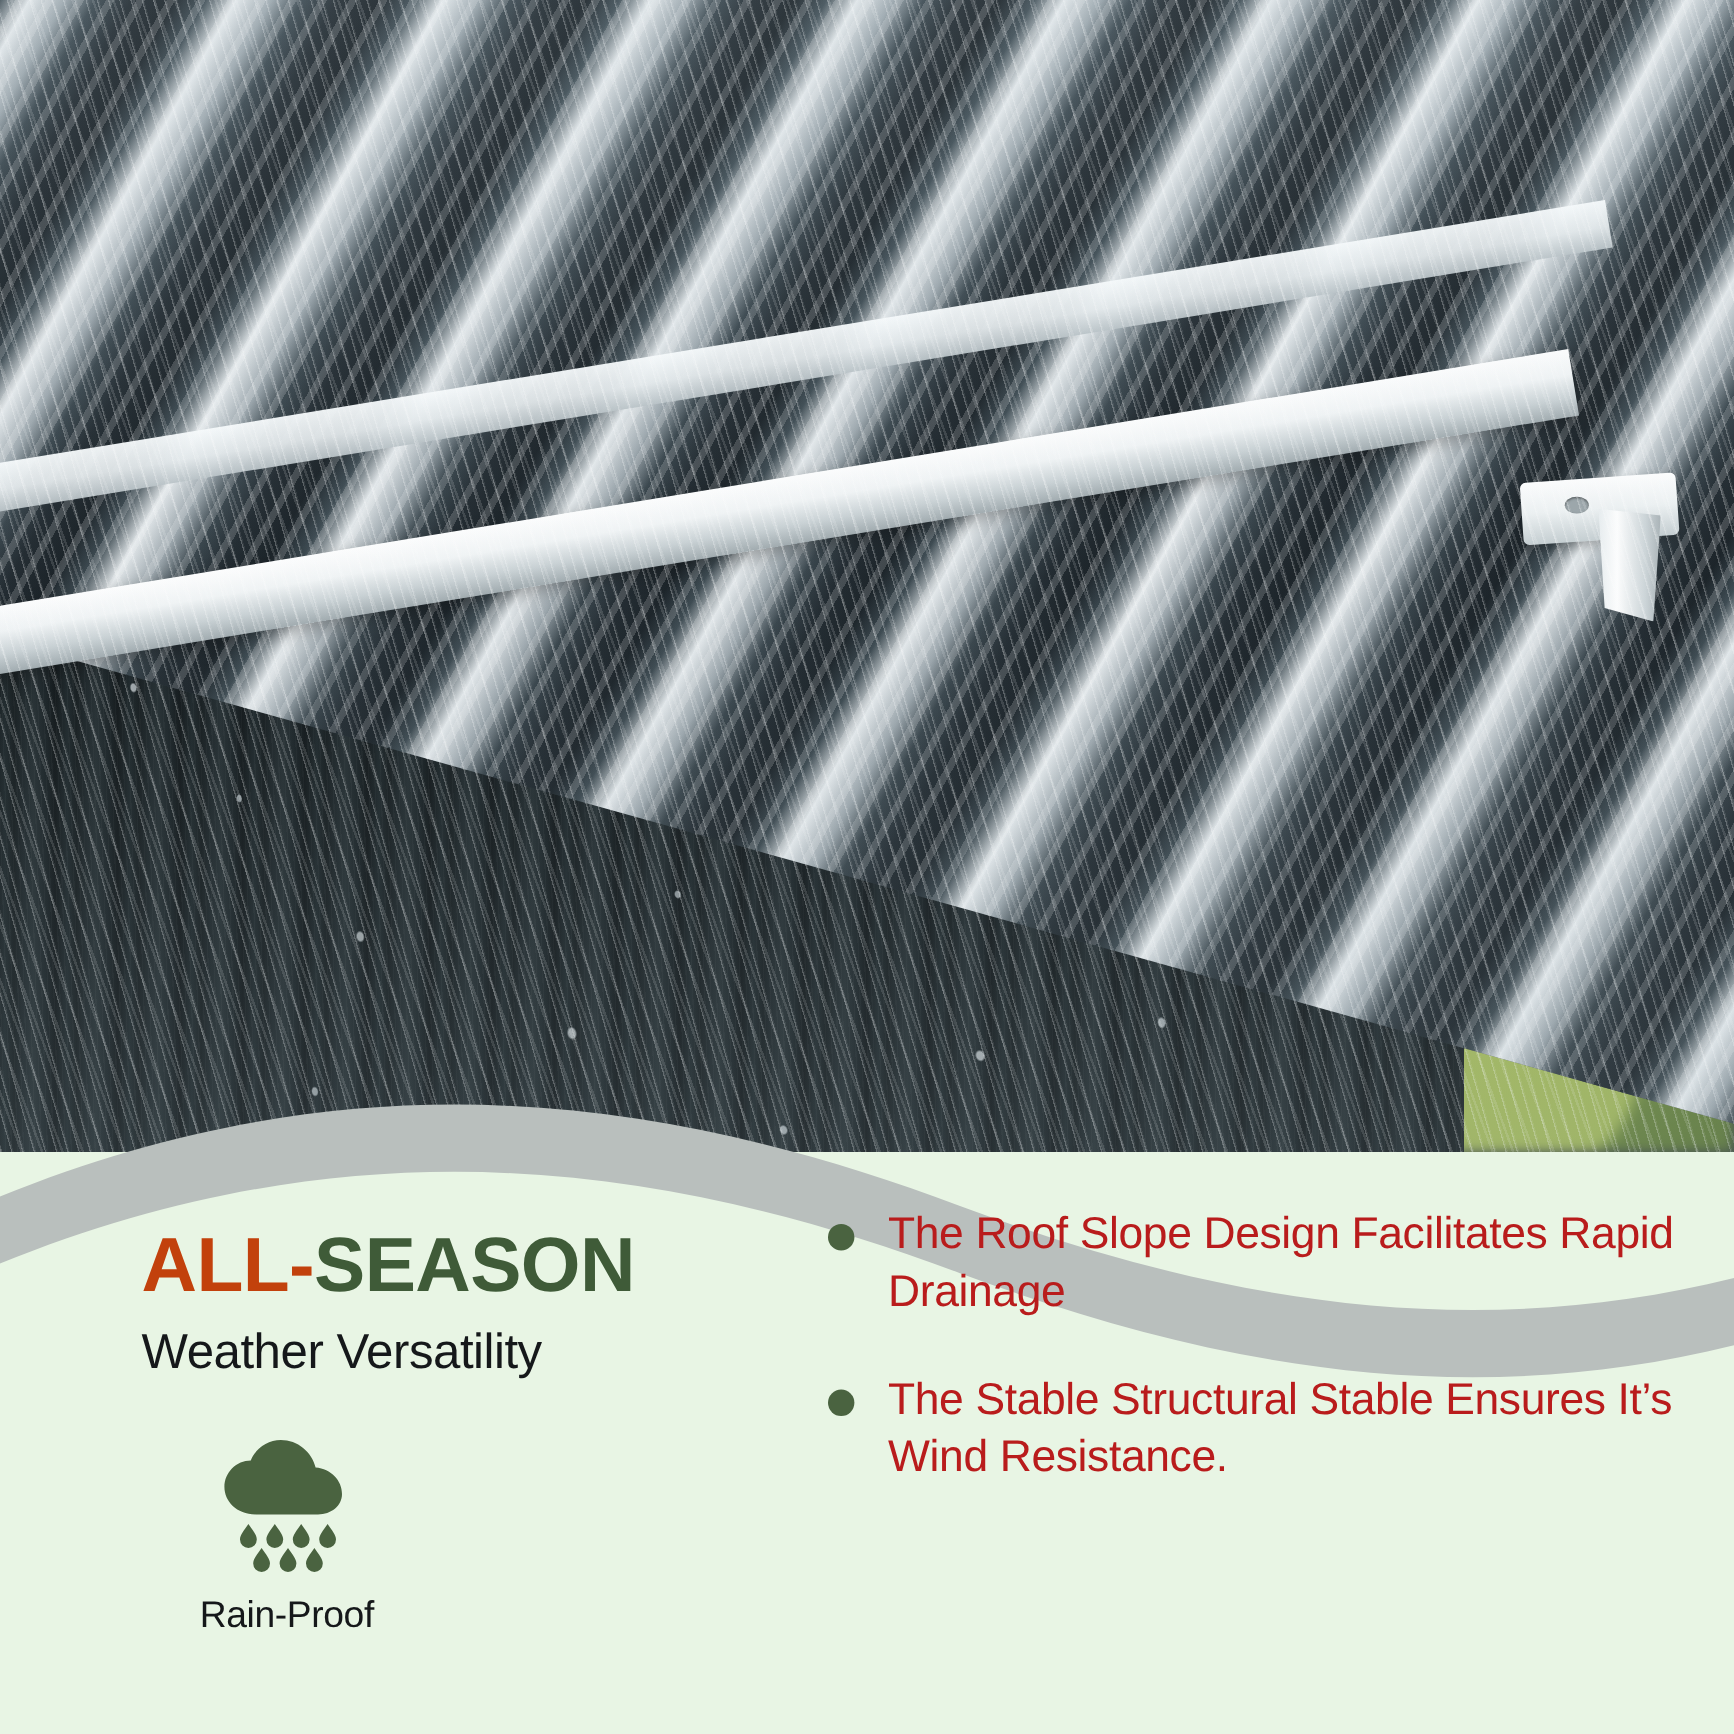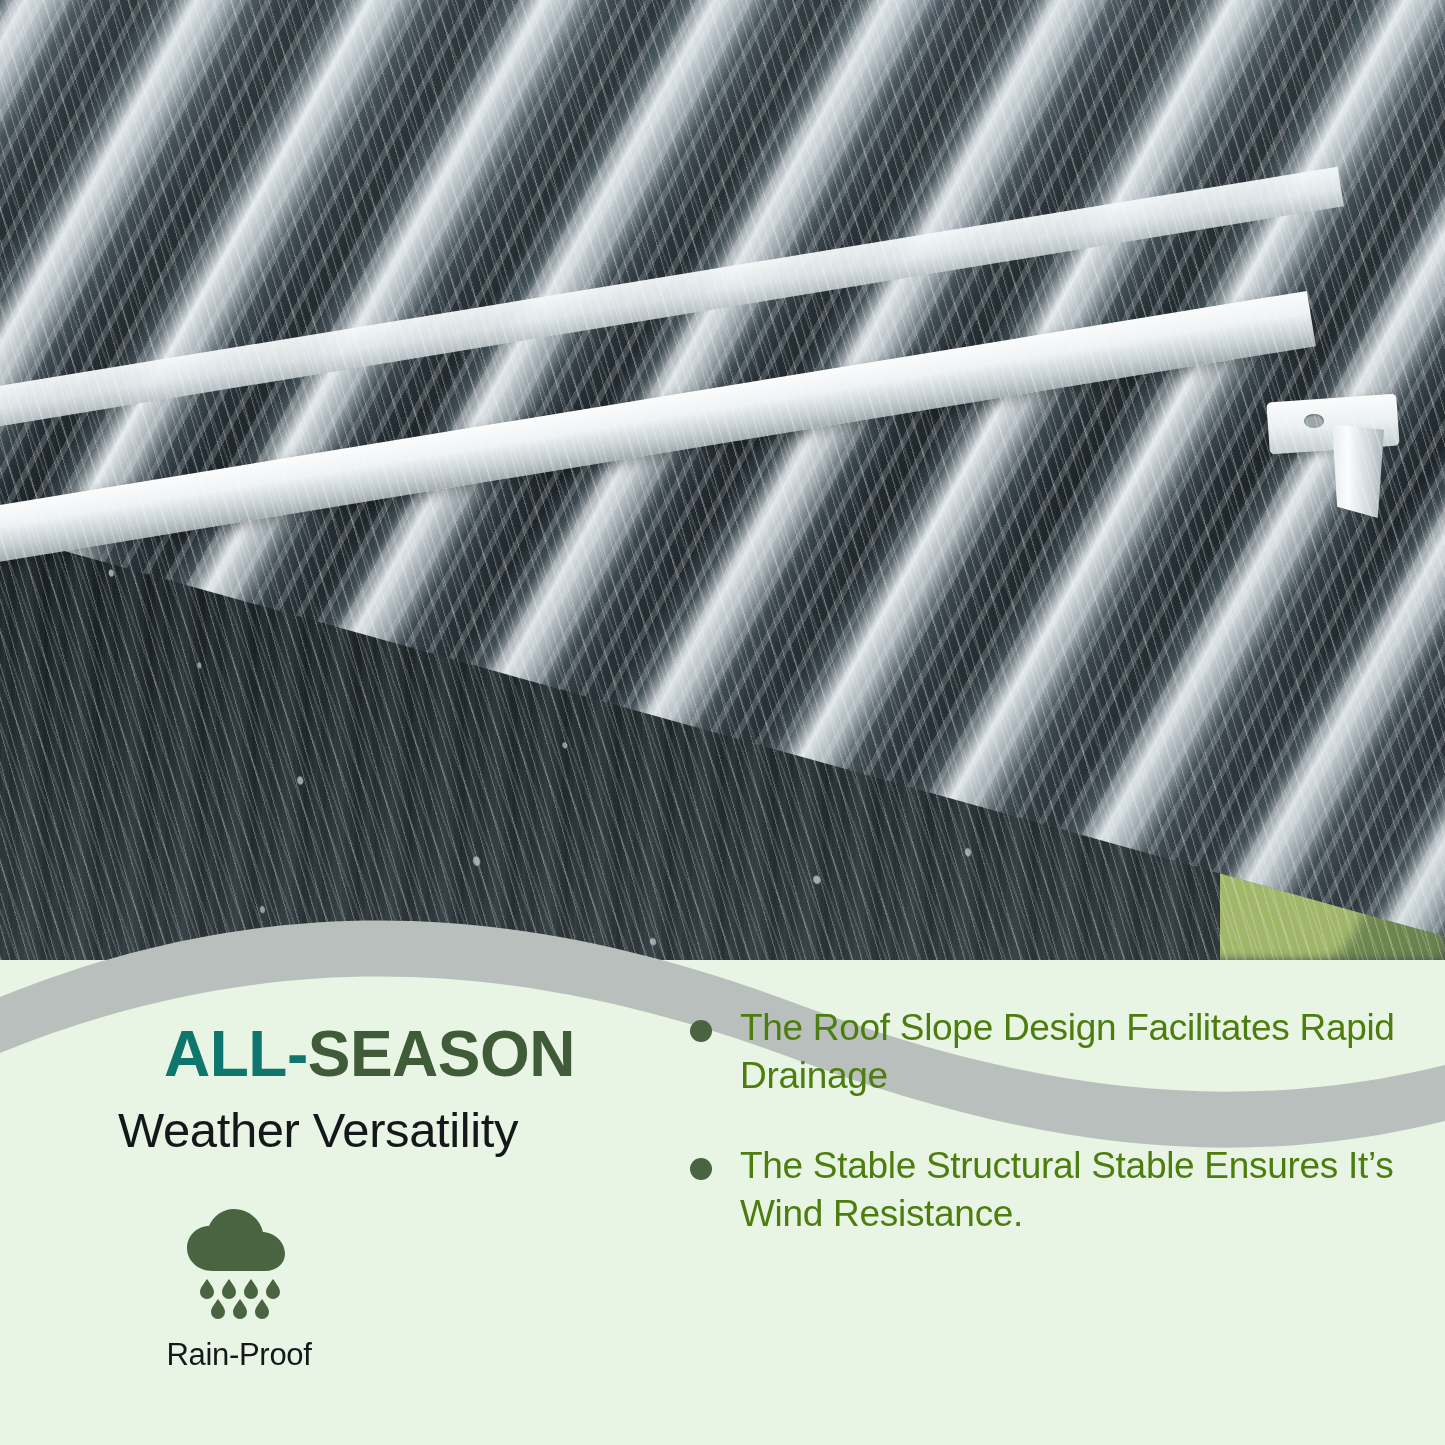--- a/index.html
+++ b/index.html
@@ -157,24 +157,24 @@
   .panel-inner{
     position:absolute;inset:0;display:flex;
   }
   .col-left{
     width:690px;padding:62px 0 0 118px;box-sizing:border-box;
   }
   .headline{
     font-size:64px;font-weight:700;letter-spacing:-.5px;line-height:1.02;
     margin:0;white-space:nowrap;
   }
-  .hl-a{color:#0f766e;margin-left:46px;}
+  .hl-a{color:#c2410c;}
   .hl-b{color:#3f5b38;}
   .subhead{
-    font-size:49px;color:#15181a;margin:18px 0 0 0;font-weight:400;
+    font-size:41px;color:#15181a;margin:18px 0 0 0;font-weight:400;
     letter-spacing:-.4px;line-height:1.05;white-space:nowrap;
   }
   .features{
     display:flex;gap:104px;margin:52px 0 0 36px;
   }
   .feature{
     display:flex;flex-direction:column;align-items:center;width:170px;
   }
   .feature-label{
     margin-top:16px;font-size:31px;color:#15181a;letter-spacing:-.3px;white-space:nowrap;
@@ -186,21 +186,21 @@
   .bullets{list-style:none;margin:0;padding:0;}
   .bullet{
     display:flex;align-items:flex-start;margin-bottom:42px;
   }
   .bullet:last-child{margin-bottom:0;}
   .dot{
     width:22px;height:22px;border-radius:50%;background:#4a6340;
     flex:0 0 22px;margin-top:16px;margin-right:28px;
   }
   .bullet-text{
-    font-size:37px;line-height:1.30;color:#4d7c0f;letter-spacing:-.3px;
+    font-size:37px;line-height:1.30;color:#b91c1c;letter-spacing:-.3px;
   }
 </style>
 </head>
 <body>
 
 <div class="canvas">
 
   <div class="photo">
     <div class="foliage"></div>
     <div class="foliage-dark"></div>

